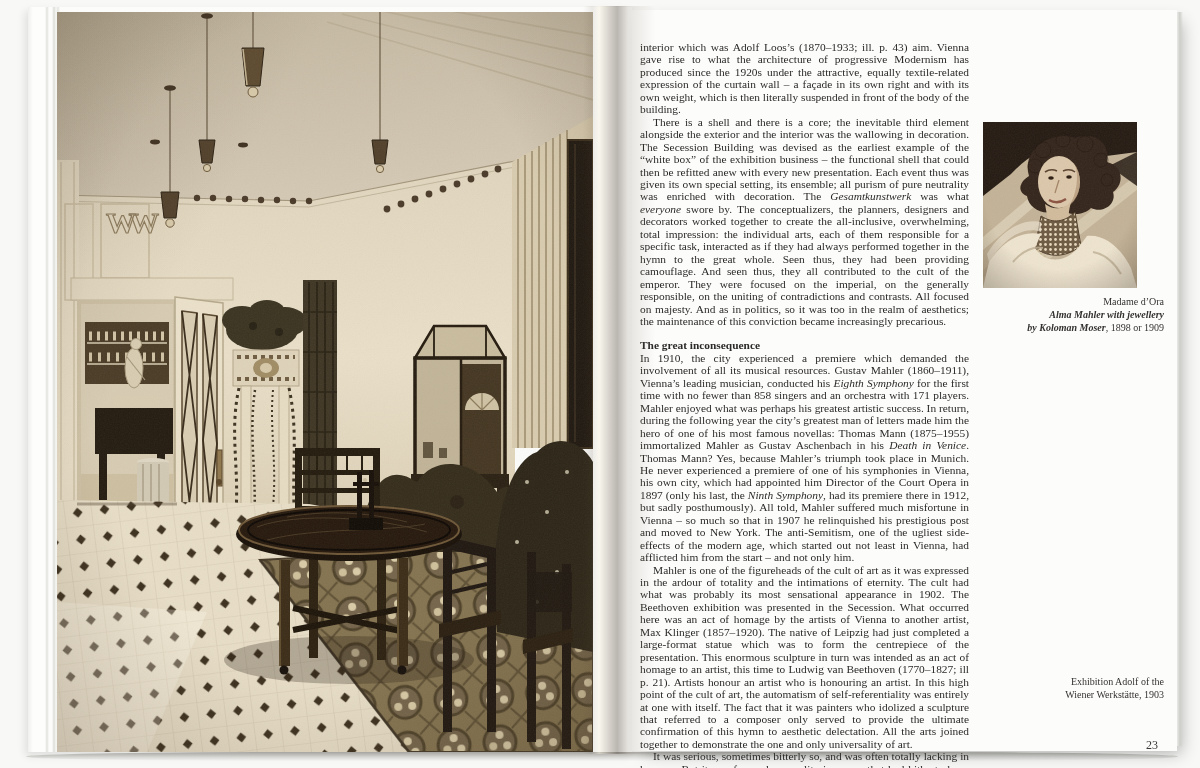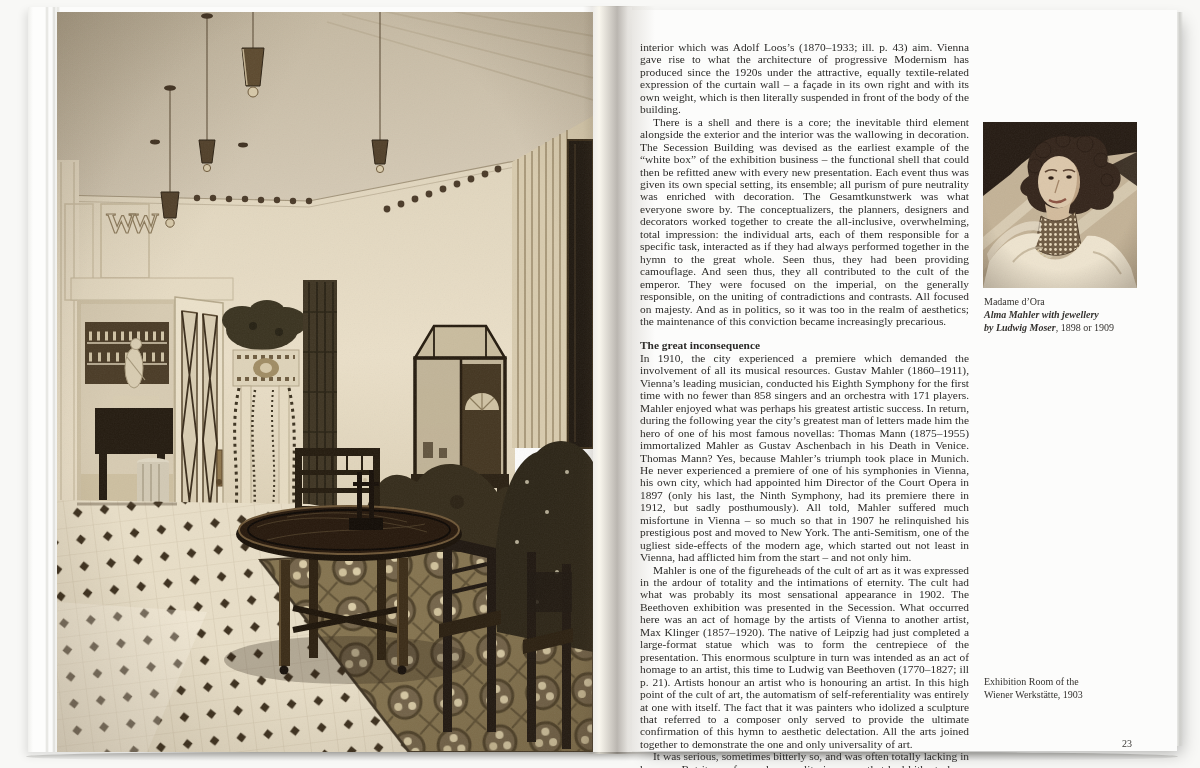--- a/index.html
+++ b/index.html
@@ -22,27 +22,27 @@
   .book-shadow{position:absolute;left:26px;top:752px;width:1152px;height:9px;
     background:linear-gradient(#b5b4b0,#dededb 55%,rgba(228,228,225,0));
     border-radius:50%/100% ;filter:blur(0.5px);}
   .right-edge{position:absolute;right:-6px;top:2px;height:99%;width:6px;
     background:linear-gradient(90deg,#eaeae7,#cfcfcb 45%,rgba(190,190,186,0));transform:skewY(0.8deg);}
   .text-col{position:absolute;left:8px;top:31px;width:329px;color:#2b2a28;
     font-size:11.4px;line-height:12.45px;text-align:justify;}
   .para{margin:0;}
   .para.ind{text-indent:13px;}
   .subhead{margin:12px 0 0 0;font-size:11.4px;font-weight:bold;}
-  .it{}
+  .it{font-style:italic;}
   .bit{font-weight:bold;font-style:italic;}
   .portrait{position:absolute;left:351px;top:112px;width:154px;height:166px;margin:0;}
-  .caption{position:absolute;left:352px;font-size:10px;line-height:13px;color:#34322f;width:180px;}
+  .caption{position:absolute;left:352px;font-size:10px;line-height:13px;color:#34322f;width:180px;text-align:right;}
   .cap-portrait{top:285px;}
   .cap-photo{top:665px;}
-  .folio{position:absolute;left:490px;top:728px;font-size:10px;color:#3a3835;}
+  .folio{position:absolute;left:514px;top:728px;font-size:12px;color:#3a3835;}
 </style>
 </head>
 <body>
 
 <div class="scene">
   <div class="book-shadow"></div>
 
   <section class="page left">
     <div class="stack-edge"></div>
     <figure class="photo">
@@ -360,25 +360,25 @@
         <path d="M30,140 C40,128 52,124 60,126 M110,130 C122,132 132,142 138,152" stroke="rgba(190,175,148,0.8)" stroke-width="2" fill="none"></path>
         <path d="M6,140 C24,112 44,104 58,110 L58,100 C40,96 18,108 4,132 Z" fill="rgba(240,232,214,0.6)"></path>
         <rect width="154" height="166" fill="url(#pv)"></rect>
         <rect width="154" height="166" filter="url(#gr2)" opacity="0.08"></rect>
       </svg>
     </figure>
 
     <div class="caption cap-portrait">
       <div class="cap-line"><span>Madame d’Ora</span></div>
       <div class="cap-line"><span class="bit">Alma Mahler with jewellery</span></div>
-      <div class="cap-line"><span class="bit">by Ludwig Moser</span><span>, 1898 or 1909</span></div>
+      <div class="cap-line"><span class="bit">by Koloman Moser</span><span>, 1898 or 1909</span></div>
     </div>
 
     <div class="caption cap-photo">
-      <div class="cap-line">Exhibition Room of the</div>
+      <div class="cap-line">Exhibition Adolf of the</div>
       <div class="cap-line">Wiener Werkstätte, 1903</div>
     </div>
 
     <div class="folio">23</div>
     <div class="right-edge"></div>
   </section>
 
   <div class="gutter"></div>
 </div>
 

